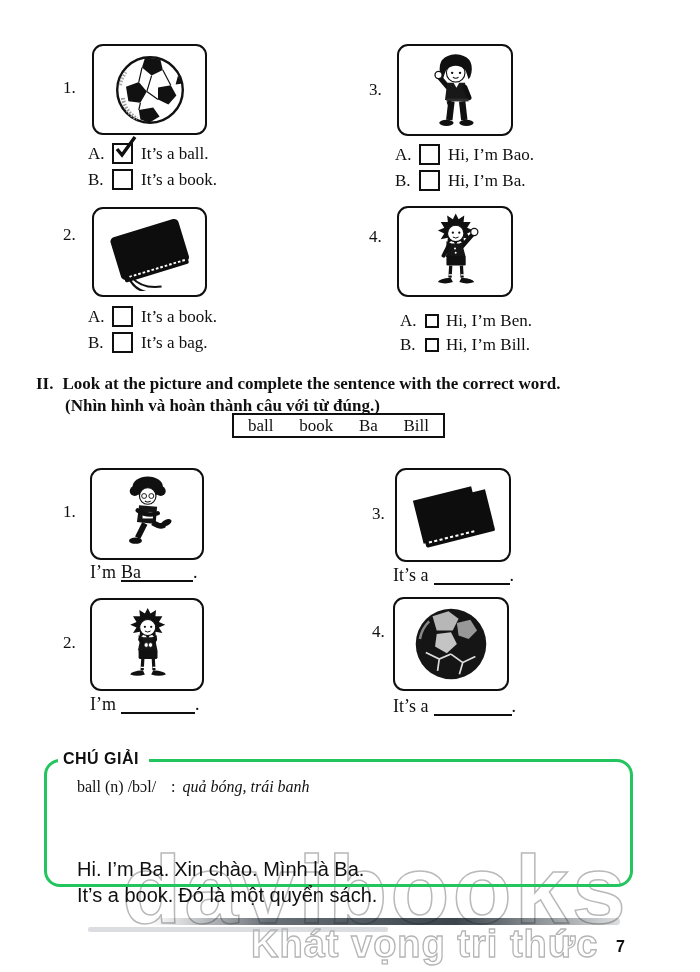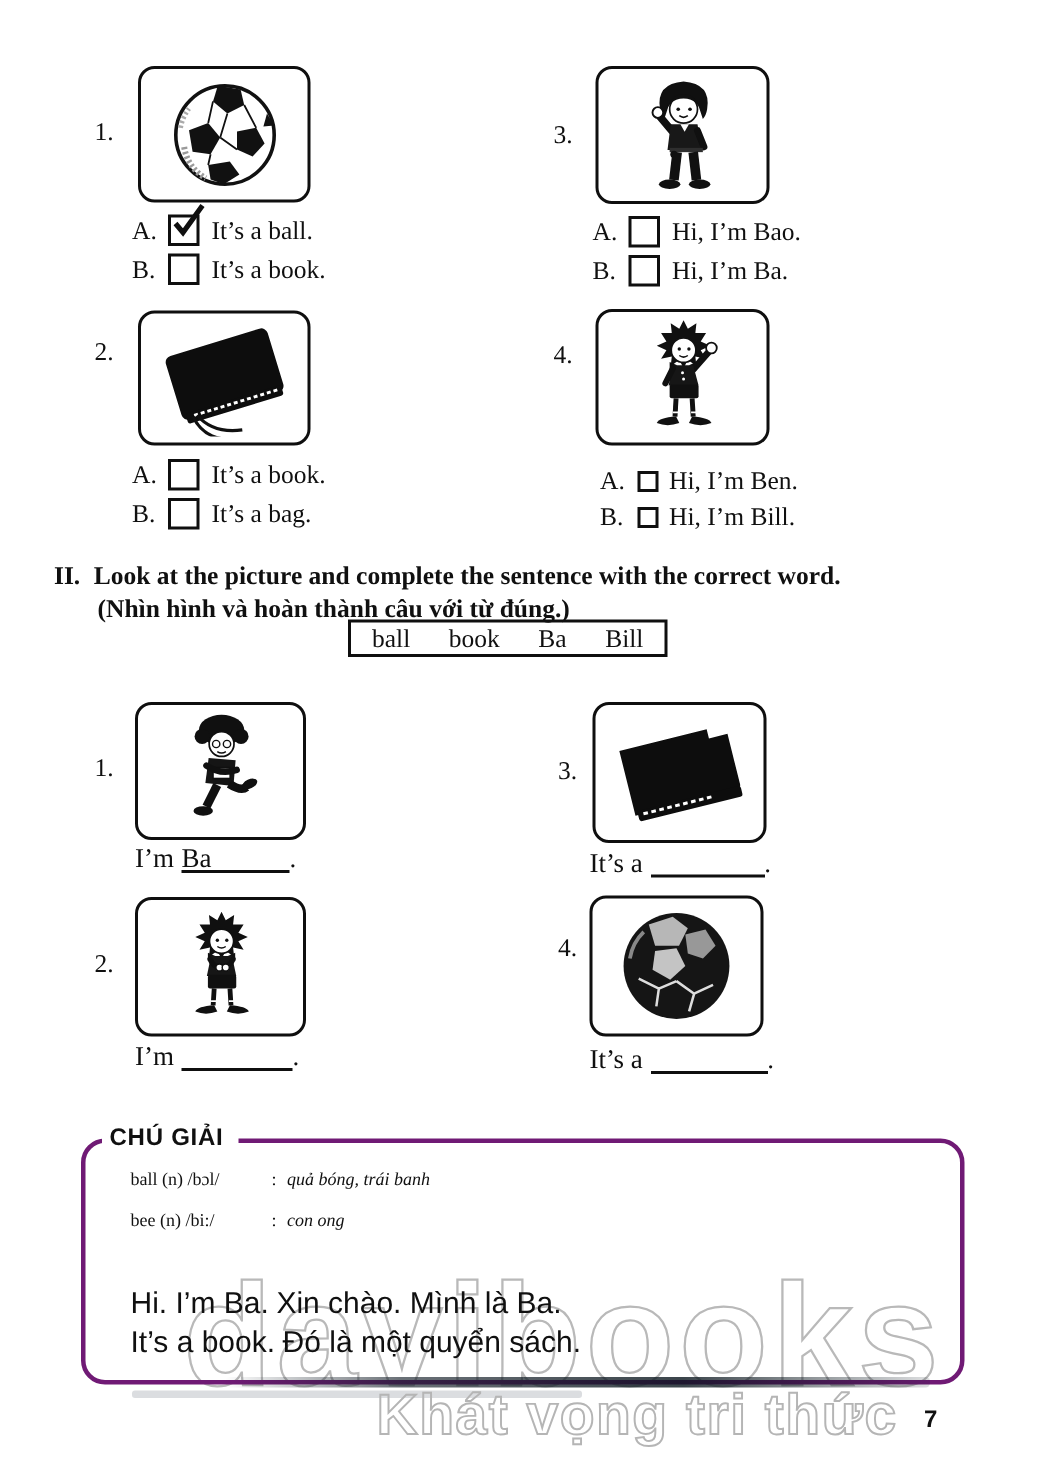--- a/index.html
+++ b/index.html
@@ -17,26 +17,26 @@
   .heading{position:absolute;font-weight:bold;font-size:17px;line-height:22px;}
   .heading .hnum{margin-right:9px;}
   .vi{}
   .wordbank{position:absolute;border:2px solid #0f0f0f;box-sizing:border-box;
             display:flex;align-items:center;justify-content:space-between;
             font-size:17px;padding:0 14px;}
   .sentence{position:absolute;font-size:18px;white-space:nowrap;}
   .sentence .pfx{margin-right:5px;}
   .underlined{display:inline-block;border-bottom:2px solid #0f0f0f;line-height:15px;}
   .gap{display:inline-block;height:2px;}
-  .gloss-box{position:absolute;left:54px;top:759px;width:589px;height:164px;box-sizing:border-box;
-             border:3px solid #701a75;border-radius:16px;background:transparent;z-index:6;}
+  .gloss-box{position:absolute;left:44px;top:759px;width:589px;height:128px;box-sizing:border-box;
+             border:3px solid #22c55e;border-radius:16px;background:transparent;z-index:6;}
   .gloss-label{position:absolute;left:11px;top:-12px;background:#fff;padding:0 10px 0 5px;
                font-family:"Liberation Sans","DejaVu Sans",sans-serif;font-weight:bold;
                font-size:16px;letter-spacing:0.5px;white-space:nowrap;}
-  .gloss-col{position:absolute;font-size:12px;line-height:27px;white-space:nowrap;}
+  .gloss-col{position:absolute;font-size:16px;line-height:27px;white-space:nowrap;}
   .gloss-row .term{display:inline-block;}
   .gc-l .term{min-width:92px;}
   .gc-r .term{min-width:106px;}
   .gcolon{margin:0 7px 0 2px;}
   .gloss-viet{font-style:italic;}
   .examples{position:absolute;left:30px;top:94px;font-family:"Liberation Sans","DejaVu Sans",sans-serif;
             font-size:20px;line-height:26px;white-space:nowrap;}
   .examples .en{margin-right:5px;}
   .wm-brand{position:absolute;left:122px;top:841px;z-index:5;pointer-events:none;
             font-family:"Liberation Sans","DejaVu Sans",sans-serif;font-weight:bold;
@@ -282,23 +282,20 @@
   <div class="wm-brand">davibooks</div>
   <div class="wm-slogan">Khát vọng tri thức</div>
 
   <section class="gloss-box">
     <div class="gloss-label">CHÚ GIẢI</div>
 
     <div class="gloss-col gc-l" style="left:30px;top:11px">
       <div class="gloss-row">
         <span class="term">ball (n) /bɔl/</span><span class="gcolon">:</span><span class="gloss-viet">quả bóng, trái banh</span>
       </div>
-      <div class="gloss-row">
-        <span class="term">bee (n) /bi:/</span><span class="gcolon">:</span><span class="gloss-viet">con ong</span>
-      </div>
     </div>
 
 
     <div class="examples">
       <div>
         <span class="en">Hi. I’m Ba.</span><span class="vi">Xin chào. Mình là Ba.</span>
       </div>
       <div>
         <span class="en">It’s a book.</span><span class="vi">Đó là một quyển sách.</span>
       </div>

